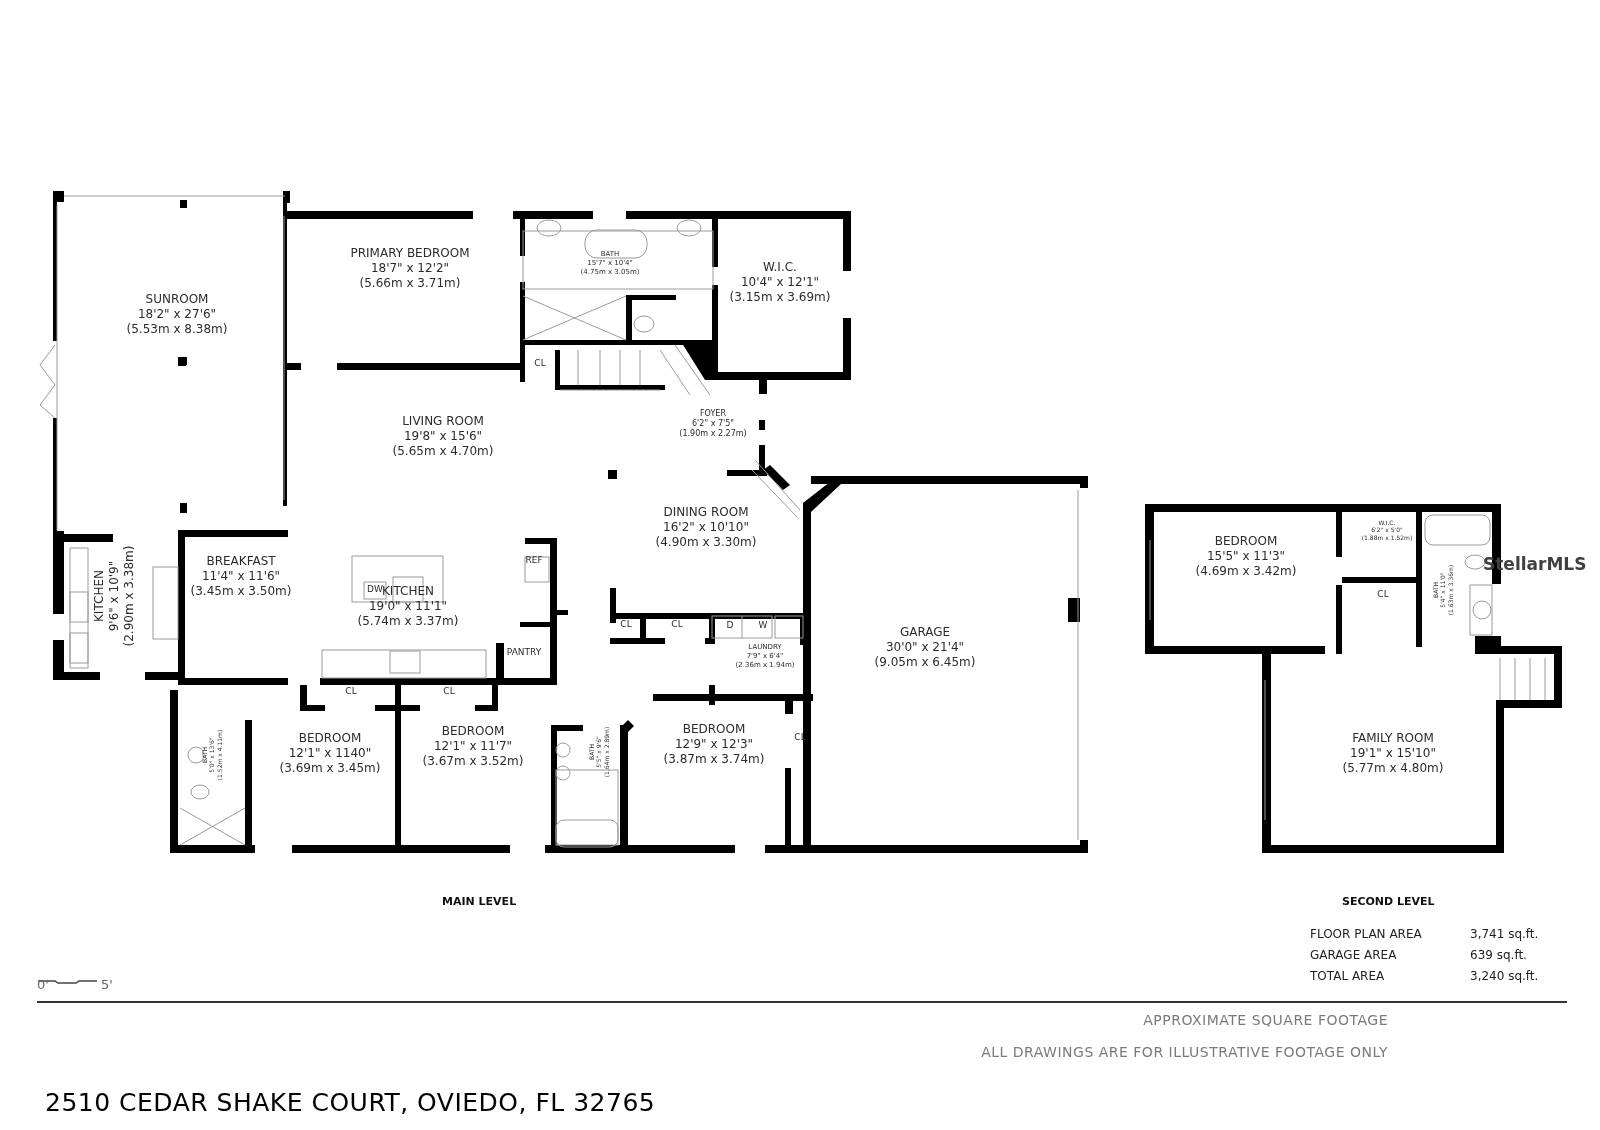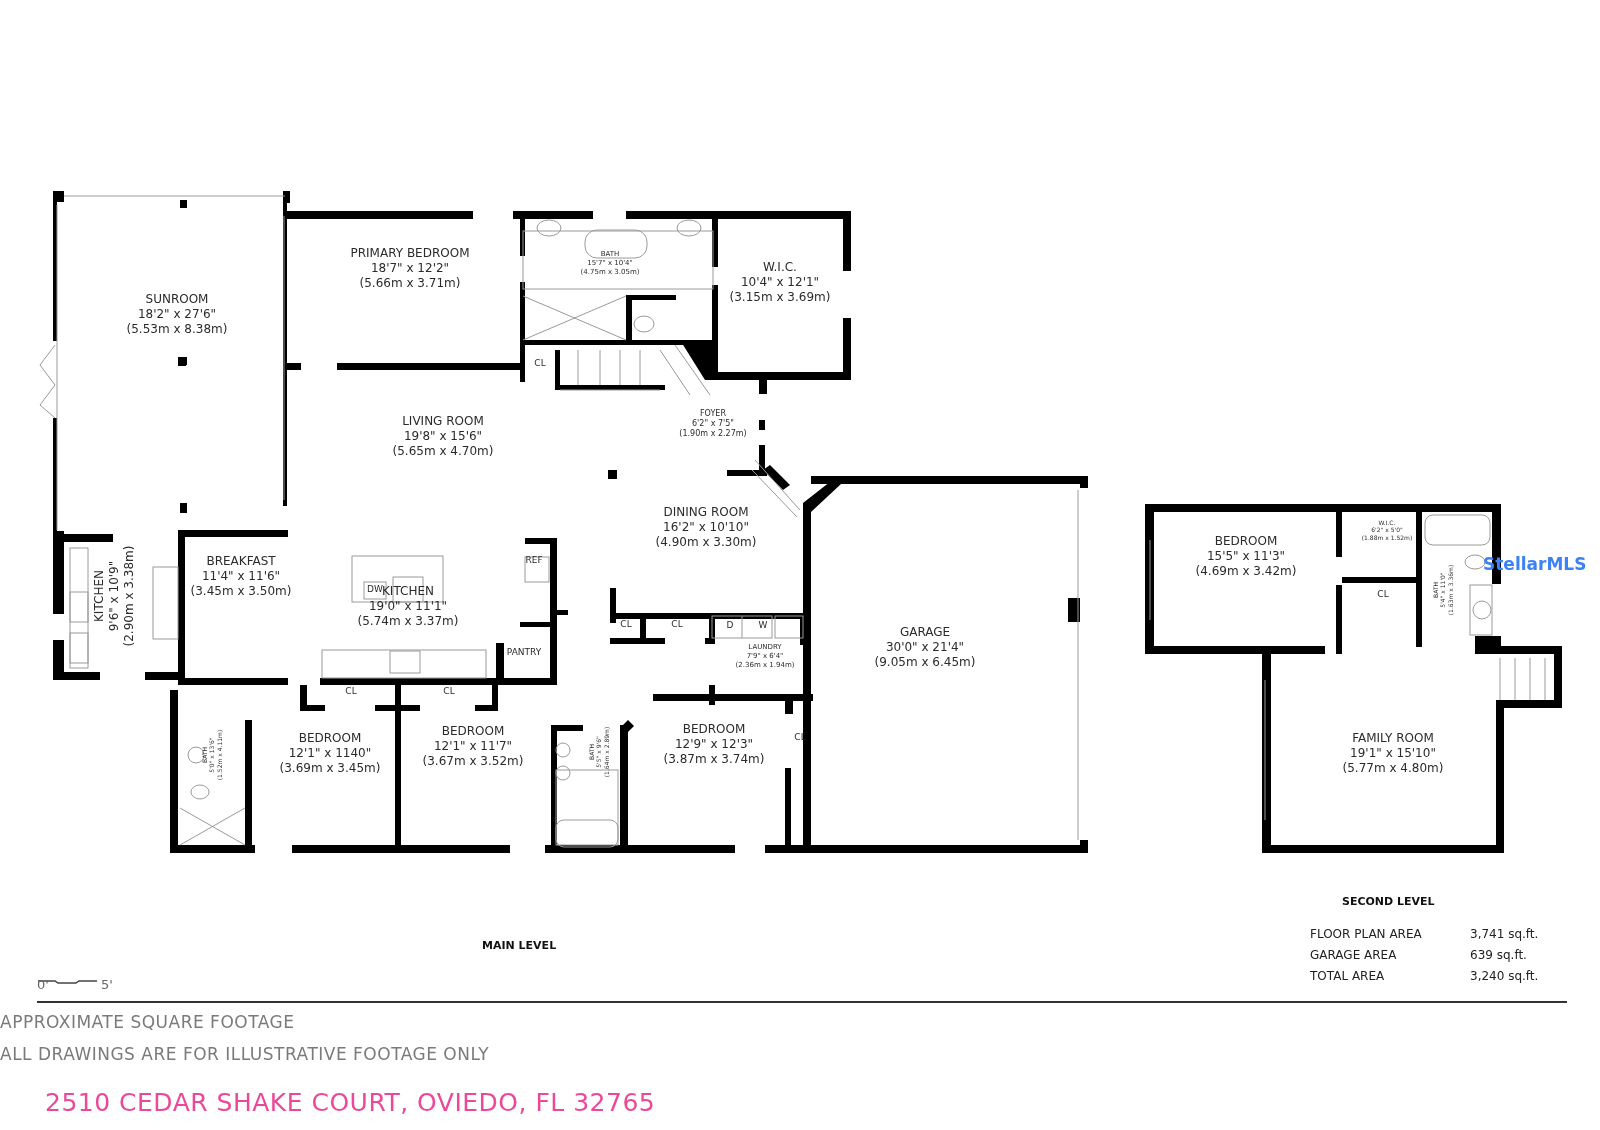--- a/index.html
+++ b/index.html
@@ -5,23 +5,23 @@
   html,body{margin:0;padding:0;background:#fff;}
   body{width:1600px;height:1130px;position:relative;overflow:hidden;font-family:"DejaVu Sans","Liberation Sans",sans-serif;color:#2b2b2b;}
   #plan{position:absolute;left:0;top:0;width:1600px;height:1130px;}
   .lbl{font-family:"DejaVu Sans",sans-serif;fill:#2b2b2b;text-anchor:middle;}
   .level-label{position:absolute;font-family:"DejaVu Sans",sans-serif;font-weight:bold;font-size:11px;color:#111;}
   .area-table{position:absolute;left:1310px;top:924px;font-family:"DejaVu Sans",sans-serif;font-size:12px;color:#222;line-height:21px;}
   .area-row{display:flex;}
   .area-row .k{width:160px;}
   .area-row .v{width:90px;}
   .rule{position:absolute;left:37px;top:1001px;width:1530px;height:2px;background:#333;}
-  .disclaimer{position:absolute;left:0;width:1388px;text-align:left;font-family:"DejaVu Sans",sans-serif;font-size:17px;color:#7a7a7a;letter-spacing:0.5px;}
-  .address{position:absolute;left:45px;top:1088px;font-family:"DejaVu Sans",sans-serif;font-size:25px;color:#ec4899;letter-spacing:0.5px;}
-  .watermark{position:absolute;left:1483px;top:554px;font-family:"DejaVu Sans",sans-serif;font-size:17px;color:#3b82f6;font-weight:bold;}
+  .disclaimer{position:absolute;left:0;width:1388px;text-align:right;font-family:"DejaVu Sans",sans-serif;font-size:14px;color:#7a7a7a;letter-spacing:0.5px;}
+  .address{position:absolute;left:45px;top:1088px;font-family:"DejaVu Sans",sans-serif;font-size:25px;color:#000000;letter-spacing:0.5px;}
+  .watermark{position:absolute;left:1483px;top:554px;font-family:"DejaVu Sans",sans-serif;font-size:17px;color:#404040;font-weight:bold;}
   .scale{position:absolute;left:37px;top:977px;font-family:"DejaVu Sans",sans-serif;font-size:13px;color:#666;}
 </style>
 </head>
 <body>
 
 <svg id="plan" viewBox="0 0 1600 1130" xmlns="http://www.w3.org/2000/svg">
   <g fill="#000" stroke="none">
 
     <rect x="53" y="191" width="11" height="11"></rect>
     <rect x="53" y="191" width="4" height="150"></rect>
@@ -310,21 +310,21 @@
         <text class="lbl" x="1445" y="597.5" font-size="6">(1.63m x 3.36m)</text>
       </g>
       <text class="lbl" x="1383" y="597" font-size="9">CL</text>
     </g>
 
   <g stroke="#444" stroke-width="1.5" fill="none">
     <polyline points="38,981 55,981 58,983 76,983 79,981 97,981"></polyline>
   </g>
 </svg>
 
-<div class="level-label" style="left:482px;top:895px;margin-top:44px;">MAIN LEVEL</div>
+<div class="level-label" style="left:442px;top:895px;">MAIN LEVEL</div>
 <div class="level-label" style="left:1342px;top:895px;">SECOND LEVEL</div>
 
 <div class="scale">
   <span>0'</span>
   <span style="margin-left:48px">5'</span>
 </div>
 
 <div class="watermark">StellarMLS</div>
 
 <div class="area-table">

